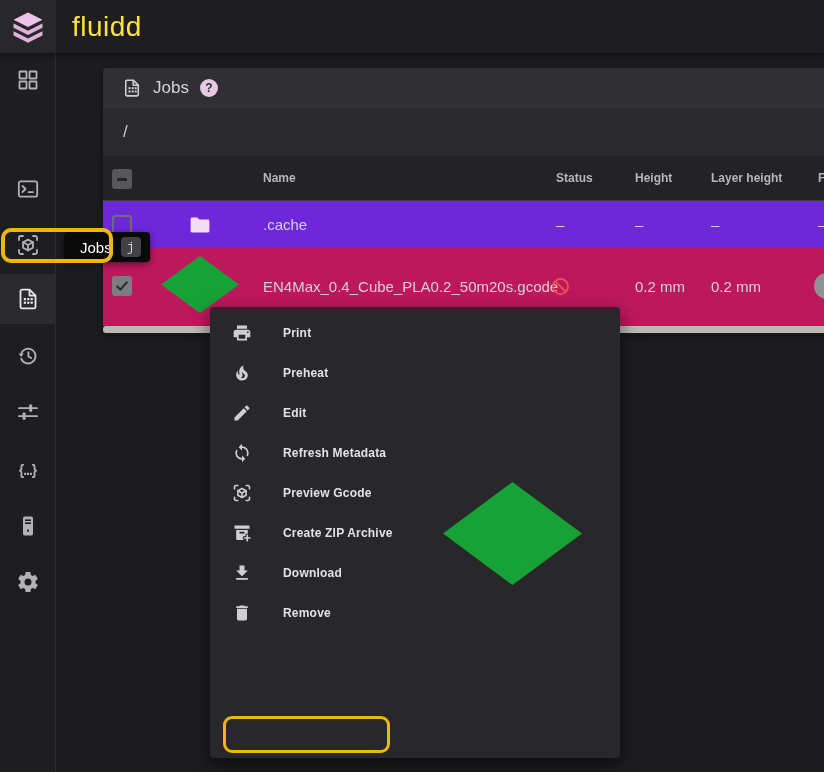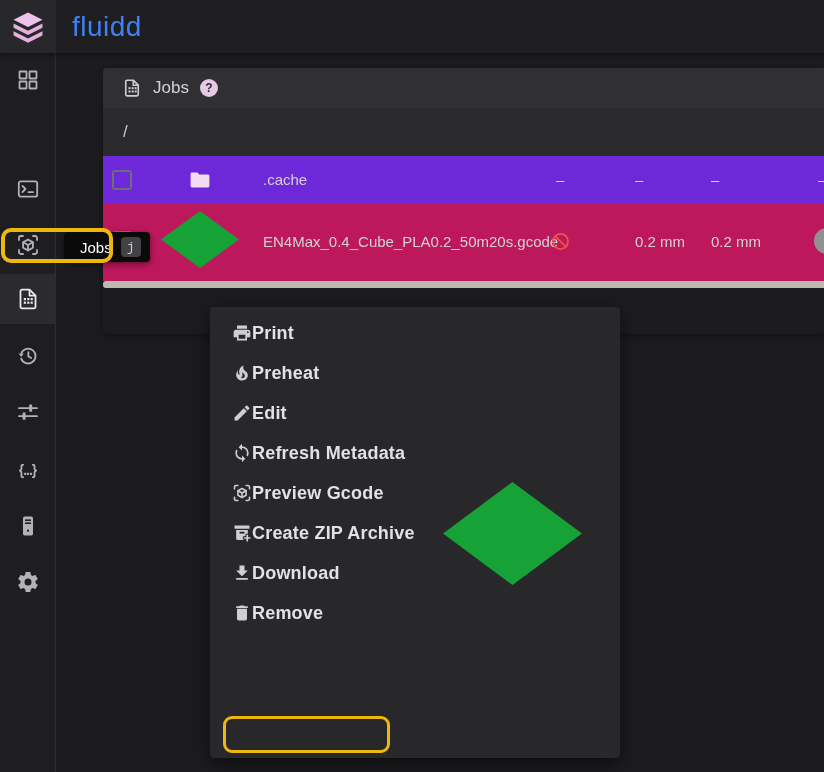--- a/index.html
+++ b/index.html
@@ -17,21 +17,21 @@
     position:absolute; left:0; top:0; width:824px; height:53px;
     background:#1e1e21; box-shadow:0 2px 5px rgba(0,0,0,.4); z-index:10;
   }
   .logo-tile {
     position:absolute; left:0; top:0; width:56px; height:53px;
     background:#28282b; display:flex; align-items:center; justify-content:center;
     cursor:pointer;
   }
   .app-title {
     position:absolute; left:72px; top:0; height:53px; line-height:53px;
-    font-size:28px; color:#3b82f6; letter-spacing:.5px;
+    font-size:28px; color:#fde047; letter-spacing:.5px;
   }
 
   
   .sidebar {
     position:absolute; left:0; top:53px; width:56px; bottom:0;
     background:#1e1e21; border-right:1px solid #2d2d31; z-index:5;
   }
   .sb-item {
     position:absolute; left:0; width:55px; height:50px;
     display:flex; align-items:center; justify-content:center;
@@ -104,21 +104,21 @@
     position:absolute; left:210px; top:307px; width:410px; height:451px;
     background:#28282b; border-radius:4px; padding-top:6px; z-index:30;
     box-shadow:0 6px 18px rgba(0,0,0,.55);
   }
   .menu-item {
     height:40px; display:flex; align-items:center; padding-left:22px;
     cursor:pointer;
   }
   .mi-icon { width:20px; height:20px; color:#cfcfd2; flex:none; }
   .mi-label {
-    font-size:18px; font-weight:bold; color:#e2e2e4;
+    margin-left:31px; font-size:12px; font-weight:bold; color:#e2e2e4;
     letter-spacing:.2px;
   }
 
   
   .thumb-lg { position:absolute; left:442px; top:481px; z-index:35; }
   .tooltip {
     position:absolute; left:64px; top:232px; height:30px; z-index:40;
     background:#0a0a0b; border-radius:4px; display:flex; align-items:center;
     padding:0 9px 0 16px; gap:9px; box-shadow:0 2px 6px rgba(0,0,0,.5);
   }
@@ -255,20 +255,30 @@
             <rect x="15.2" y="15" width="2.4" height="2.4"></rect>
         </g>
       </svg>
     </span>
     <span>Jobs</span>
     <span class="help-chip">?</span>
   </div>
 
   <div class="panel-path">/</div>
 
+  <div class="thead">
+    <div class="cell col-check" style="top:13px">
+      <div class="cb cb-ind"></div>
+    </div>
+    <span class="col-name">Name</span>
+    <span class="col-status">Status</span>
+    <span class="col-height">Height</span>
+    <span class="col-layer">Layer height</span>
+    <span class="col-fil">F</span>
+  </div>
 
   <div class="trow row-cache">
     <div class="cell col-check" style="top:14px">
       <div class="cb cb-off"></div>
     </div>
     <span class="cell" style="left:85px; top:12px">
       <svg class="folder-ic" viewBox="0 0 24 24">
         <path d="M4,4.6 H9.4 L11.4,6.6 H20 A1.4,1.4 0 0 1 21.4,8 V18 A1.4,1.4 0 0 1 20,19.4 H4 A1.4,1.4 0 0 1 2.6,18 V6 A1.4,1.4 0 0 1 4,4.6 Z" fill="#f3dbf2"></path>
       </svg>
     </span>

